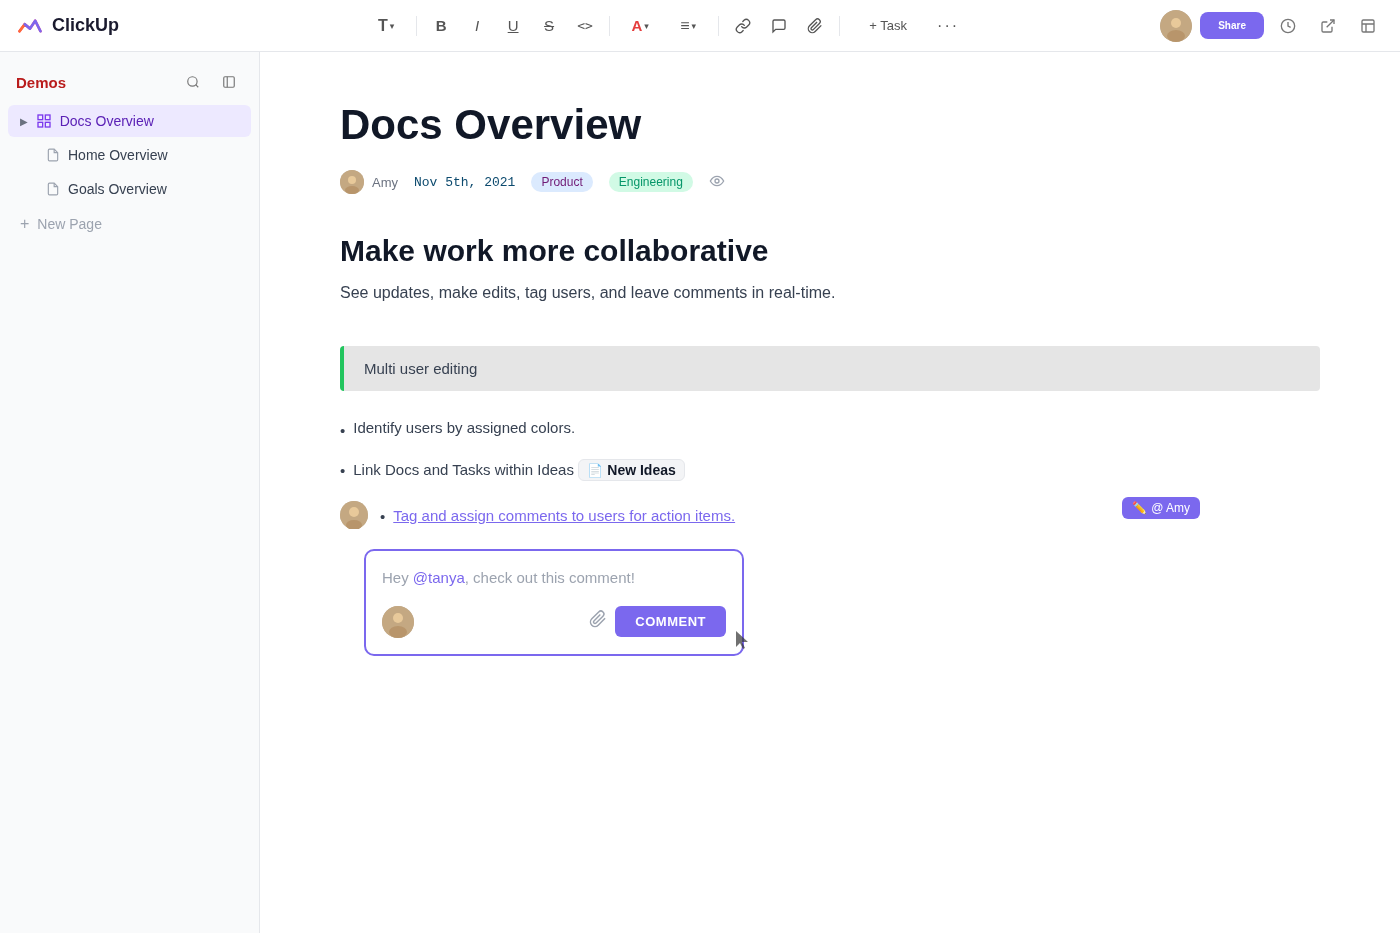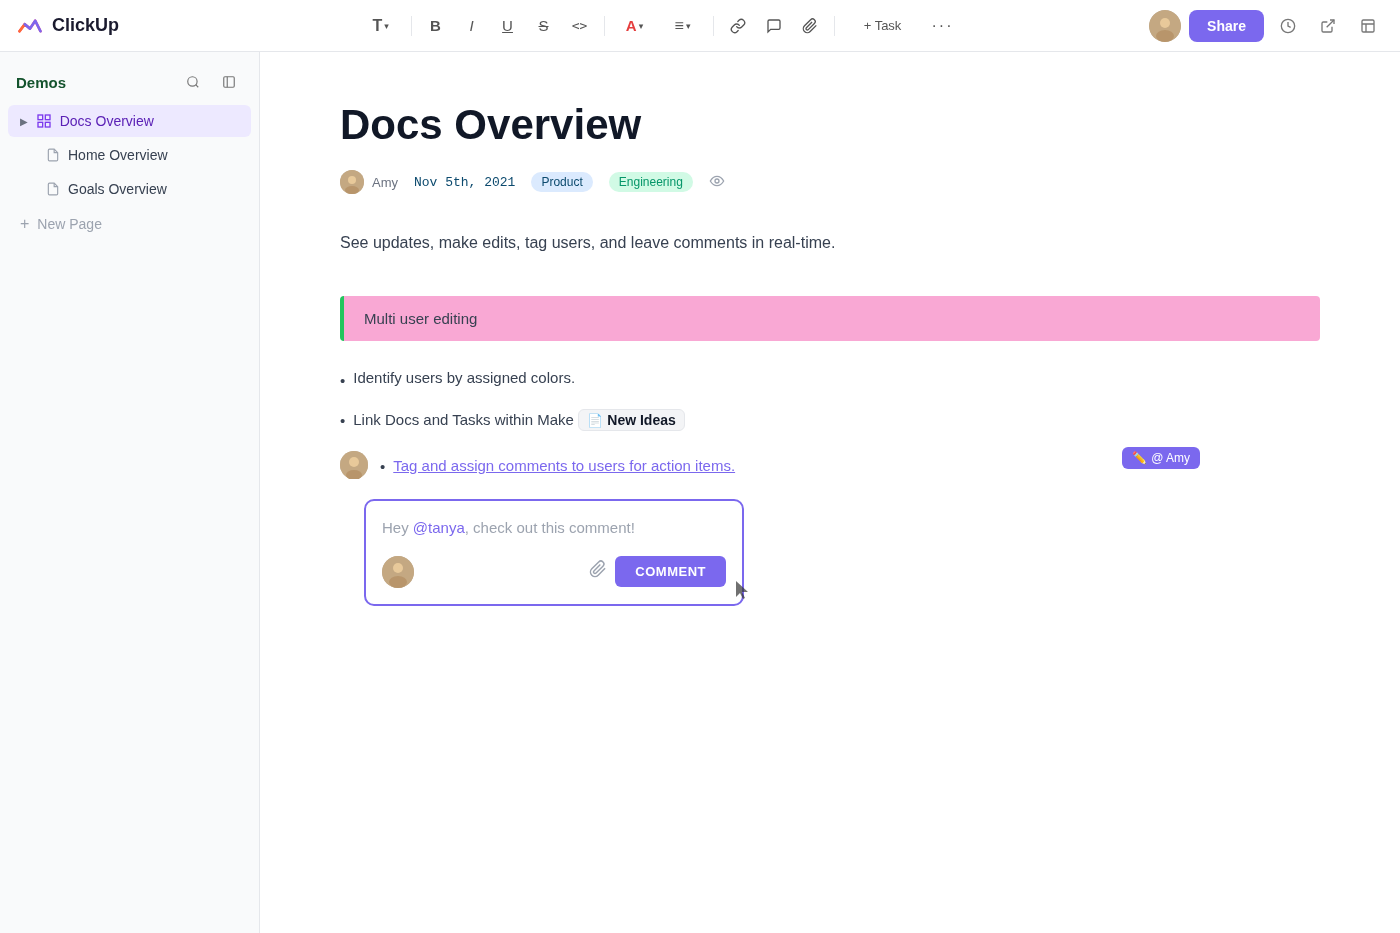--- a/index.html
+++ b/index.html
@@ -24,42 +24,42 @@
     .tool-btn.with-arrow { width: 44px; gap: 2px; font-size: 13px; }
     .tool-divider { width: 1px; height: 20px; background: #e5e7eb; margin: 0 4px; }
     .toolbar-right { display: flex; align-items: center; gap: 8px; }
     .avatar-img {
       width: 32px; height: 32px; border-radius: 50%;
       background: #c4b5a0; display: flex; align-items: center; justify-content: center;
       overflow: hidden; font-size: 12px; color: white;
     }
     .share-btn {
       background: #7b68ee; color: white; border: none; border-radius: 8px;
-      padding: 8px 18px; font-size: 14px; font-weight: 600; cursor: pointer;
+      padding: 8px 18px; font-size: 10px; font-weight: 600; cursor: pointer;
     }
     .toolbar-icon-btn {
       width: 32px; height: 32px; border: none; background: none;
       cursor: pointer; color: #777; display: flex; align-items: center; justify-content: center;
       border-radius: 6px;
     }
 
     
     .main-layout { display: flex; flex: 1; overflow: hidden; }
 
     
     .sidebar {
       width: 260px; flex-shrink: 0; border-right: 1px solid #e5e7eb;
       background: #f9fafb; display: flex; flex-direction: column;
       padding: 0; overflow-y: auto;
     }
     .sidebar-header {
       display: flex; align-items: center; justify-content: space-between;
       padding: 16px 16px 8px; 
     }
-    .sidebar-title { font-size: 15px; font-weight: 600; color: #14532d; }
+    .sidebar-title { font-size: 15px; font-weight: 600; color: #b91c1c; }
     .sidebar-icons { display: flex; gap: 8px; }
     .sidebar-icon-btn {
       width: 28px; height: 28px; border: none; background: none;
       cursor: pointer; color: #777; display: flex; align-items: center;
       justify-content: center; border-radius: 4px; font-size: 14px;
     }
 
     .sidebar-item {
       display: flex; align-items: center; gap: 8px; padding: 8px 12px;
       cursor: pointer; border-radius: 6px; margin: 1px 8px;
@@ -86,31 +86,31 @@
     }
     .meta-author { display: flex; align-items: center; gap: 8px; font-size: 13px; color: #6b7280; }
     .meta-avatar {
       width: 24px; height: 24px; border-radius: 50%; background: #c4b5a0;
       display: flex; align-items: center; justify-content: center; font-size: 10px; color: white;
     }
     .meta-date { font-size: 13px; color: #0c4a6e; font-family: Liberation Mono, monospace; }
     .tag {
       padding: 3px 10px; border-radius: 12px; font-size: 12px; font-weight: 500;
     }
-    .tag-product { background: #dbeafe; color: #0c4a6e; }
+    .tag-product { background: #dbeafe; color: #701a75; }
     .tag-engineering { background: #d1fae5; color: #059669; }
     .meta-eye { color: #9ca3af; font-size: 14px; }
 
     .section-heading {
       font-size: 30px; font-weight: 700; color: #111827; margin-bottom: 16px;
     }
     .section-desc { font-size: 16px; color: #374151; margin-bottom: 44px; }
 
     .callout-block {
-      background: #f9a8d4; border-left: 4px solid #22c55e;
+      background: #e5e5e5; border-left: 4px solid #22c55e;
       padding: 14px 20px; border-radius: 4px; margin-bottom: 28px;
       font-size: 15px; color: #374151;
     }
 
     .bullet-list { list-style: none; padding: 0; margin-bottom: 20px; }
     .bullet-item {
       display: flex; align-items: flex-start; gap: 8px;
       font-size: 15px; color: #374151; margin-bottom: 20px;
       position: relative;
     }
@@ -330,37 +330,38 @@
       <span class="tag tag-product">Product</span>
       <span class="tag tag-engineering">Engineering</span>
       <span class="meta-eye">
         <svg width="16" height="16" viewBox="0 0 24 24" fill="none" stroke="#9ca3af" stroke-width="2">
           <circle cx="12" cy="12" r="3"></circle>
           <path d="M2 12s4-7 10-7 10 7 10 7-4 7-10 7-10-7-10-7z"></path>
         </svg>
       </span>
     </div>
 
+    <h2 class="section-heading">Make work more collaborative</h2>
     <p class="section-desc">See updates, make edits, tag users, and leave comments in real-time.</p>
 
     <div class="callout-block">
       <span>Multi user editing</span>
     </div>
 
     <ul class="bullet-list">
 
       <li class="bullet-item">
         <span class="bullet-dot">•</span>
         <span>Identify users by assigned colors.</span>
       </li>
 
       <li class="bullet-item">
         <span class="bullet-dot">•</span>
         <span>
-          <span>Link Docs and Tasks within Make </span>
+          <span>Link Docs and Tasks within Ideas </span>
           <a class="doc-link">
             <span class="doc-link-icon">📄</span>
             <span>New Ideas</span>
           </a>
         </span>
       </li>
 
       <li class="bullet-item" style="position:relative;">
         <div class="comment-author-row">
           <div class="meta-avatar" style="width:28px; height:28px; flex-shrink:0;">

